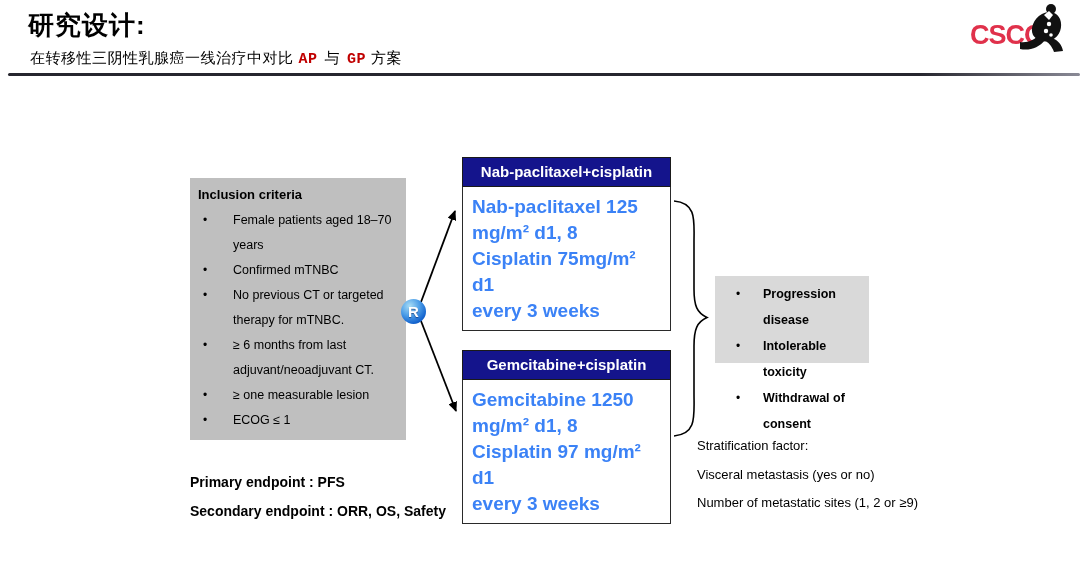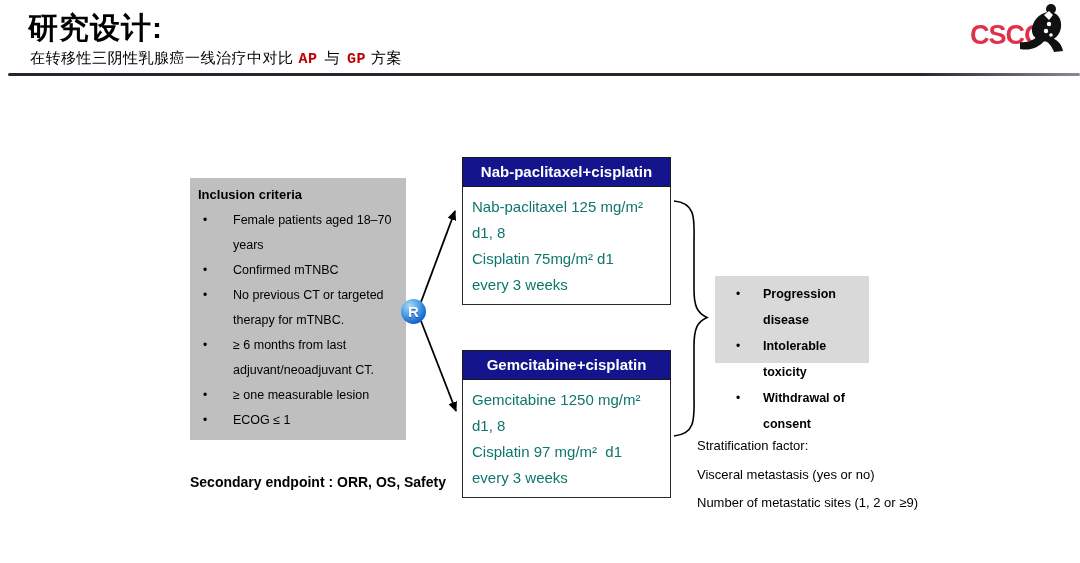--- a/index.html
+++ b/index.html
@@ -6,21 +6,21 @@
   html, body { background: #ffffff; }
   body {
     font-family: "Liberation Sans", "DejaVu Sans", sans-serif;
     width: 1080px; height: 563px; overflow: hidden; position: relative;
   }
   .slide { position: relative; width: 1080px; height: 563px; background: #fff; }
 
   
   .title {
     position: absolute; left: 28px; top: 8px;
-    font-size: 30px; font-weight: bold; color: #000; letter-spacing: 1px;
+    font-size: 26px; font-weight: bold; color: #000; letter-spacing: 1px;
   }
   .subtitle {
     position: absolute; left: 30px; top: 49px;
     font-size: 15px; color: #000; letter-spacing: 0.5px;
   }
   .subtitle .red-code {
     color: #c00000; font-family: "Liberation Mono", monospace;
     font-weight: bold; margin: 17px 5px; font-size: 15px;
   }
   .subtitle .conj { margin: 0 2px; }
@@ -71,21 +71,21 @@
   .arm-header {
     height: 30px; line-height: 28px; text-align: center;
     background: #14148c; color: #ffffff; font-weight: bold; font-size: 15px;
     border: 1.5px solid #1a1a1a;
   }
   .arm-body {
     background: #ffffff; border: 1.7px solid #2a2a2a; border-top: none;
     padding: 7px 9px 6px 9px;
   }
   .arm-line {
-    font-size: 15px; font-weight: normal; line-height: 26px; color: #0f766e;
+    font-size: 19px; font-weight: bold; line-height: 26px; color: #3b82f6;
     white-space: pre-wrap;
   }
 
   
   .r-circle {
     position: absolute; left: 401px; top: 299px; width: 25px; height: 25px;
     border-radius: 50%;
     background: radial-gradient(circle at 35% 28%, #a8dcf5 0%, #4e9fe8 40%, #1565cf 72%, #0a3f9e 100%);
     color: #ffffff; font-weight: bold; font-size: 15px;
     display: flex; align-items: center; justify-content: center;
@@ -182,16 +182,17 @@
     </ul>
   </div>
 
   <div class="stratification">
     <div>Stratification factor:</div>
     <div>Visceral metastasis (yes or no)</div>
     <div>Number of metastatic sites (1, 2 or ≥9)</div>
   </div>
 
   <div class="endpoints">
+    <div>Primary endpoint : PFS</div>
     <div>Secondary endpoint : ORR, OS, Safety</div>
   </div>
 
 </div>
 
 </body></html>

